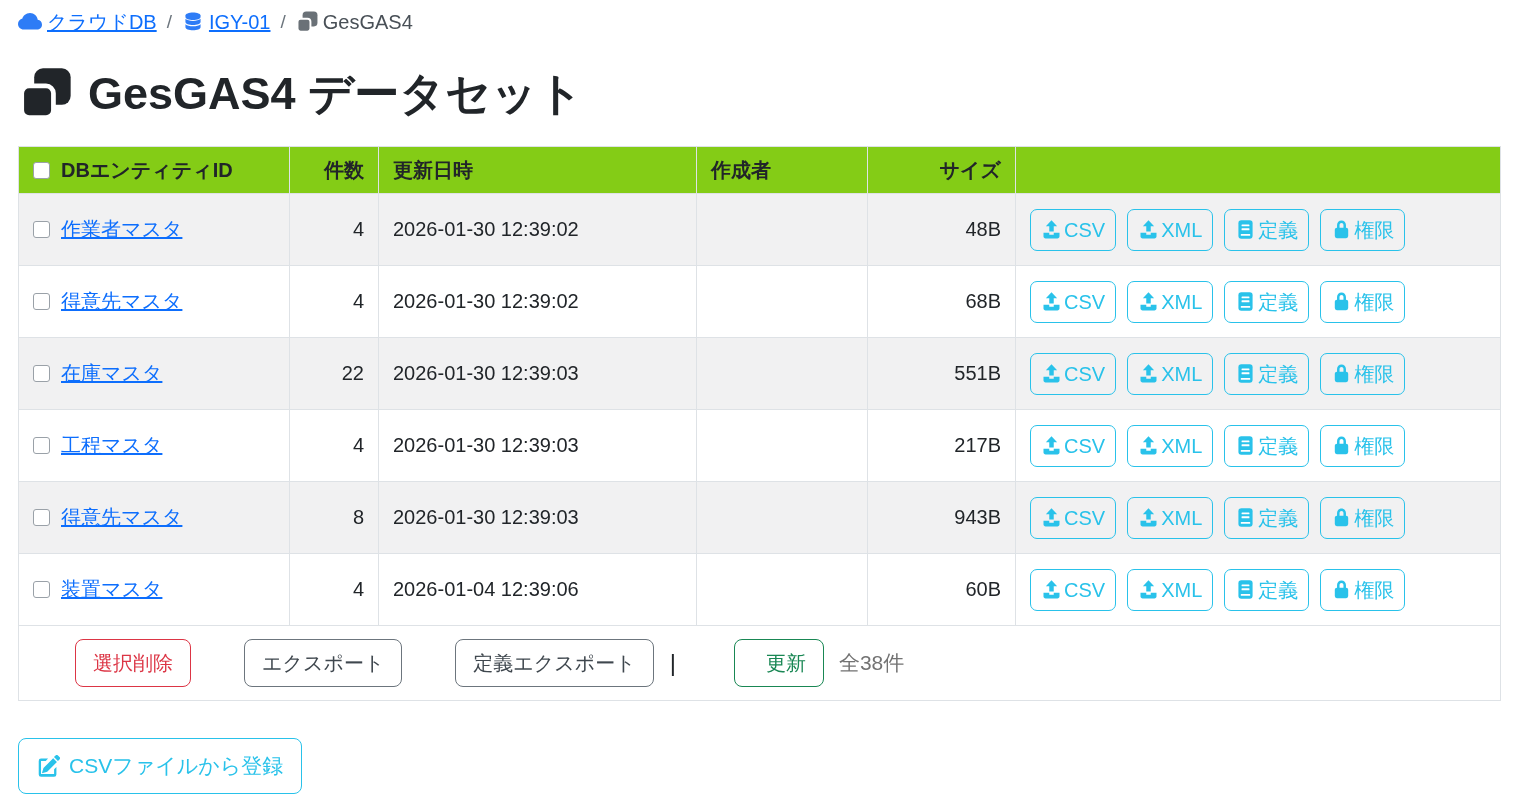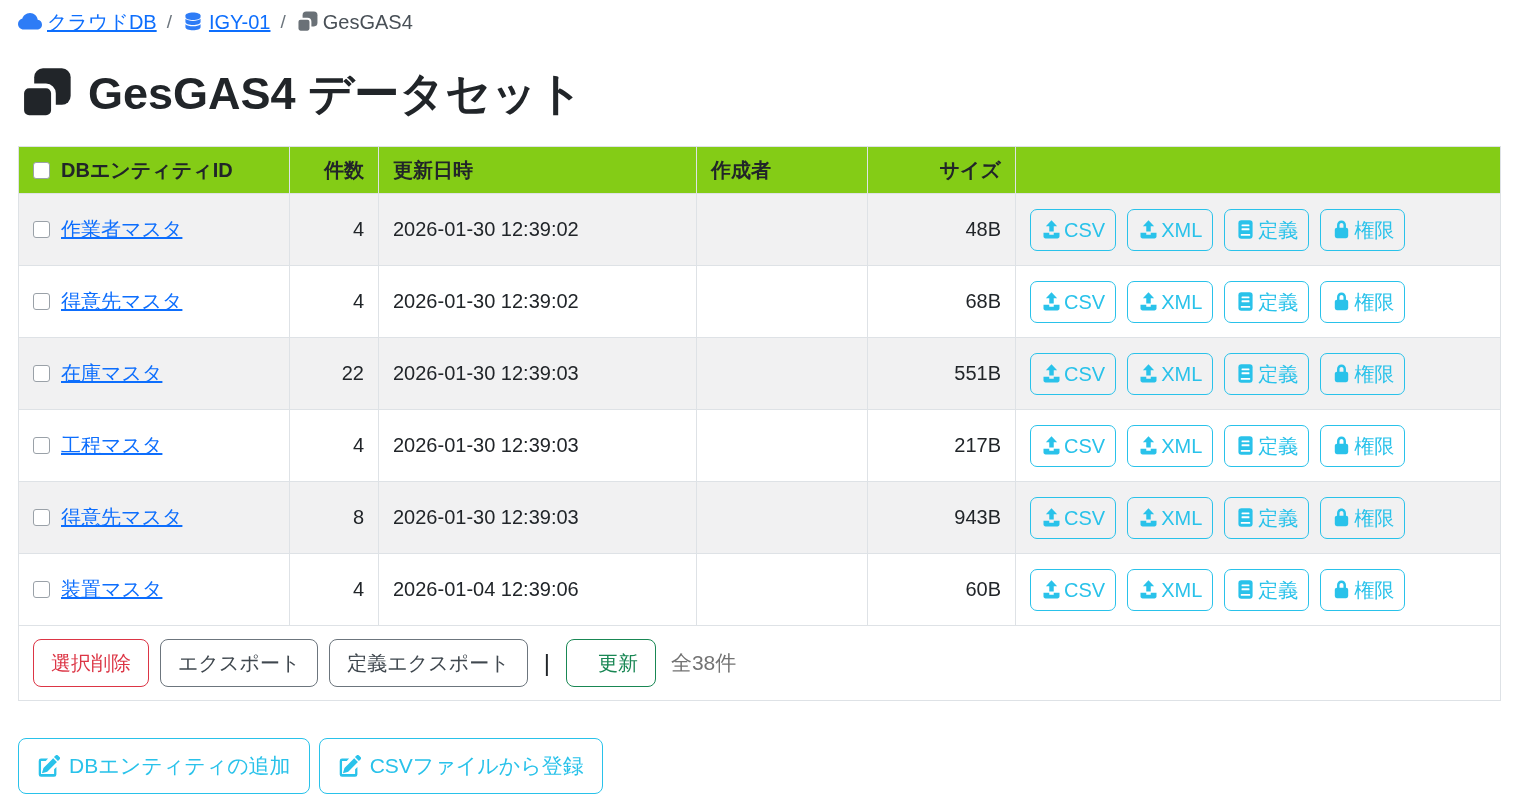--- a/index.html
+++ b/index.html
@@ -42,21 +42,21 @@
   .actions-flex { display:flex; align-items:center; gap:11px; }
   .act-btn { display:inline-flex; align-items:center; gap:2px; color:#29c2ea; border:1px solid #29c2ea;
     border-radius:7px; padding:9px 10px; background:transparent; font-size:20px; line-height:22px;
     font-family:inherit; cursor:pointer; }
   .act-btn svg { width:21px; height:21px; display:block; }
 
   
   td.foot { padding:13px 14px !important; height:auto !important; background:#fff; }
   .footer-bar { display:flex; align-items:center; gap:11px; }
   .btn { font-family:inherit; font-size:20px; line-height:24px; padding:11px 17px; border-radius:8px;
-    background:#fff; border:1px solid #6c757d; color:#3f474e; cursor:pointer; }
+    background:#fff; border:1px solid #6c757d; color:#3f474e; cursor:pointer;margin-left:42px; }
   .btn-danger { color:#dc3545; border-color:#dc3545; }
   .btn-green { color:#198754; border-color:#198754;padding-left:31px; }
   .vbar { font-size:24px; color:#212529; margin:0 5px; }
   .total { font-size:21px; color:#737373; margin-left:4px; align-self:flex-start; padding-top:10px; }
 
   
   .bottom-actions { display:flex; gap:9px; margin-top:37px; }
   .big-btn { display:inline-flex; align-items:center; gap:9px; color:#29c2ea; border:1.5px solid #29c2ea;
     border-radius:8px; padding:13px 18px; font-size:21px; background:#fff; font-family:inherit; cursor:pointer; }
   .big-btn svg { width:23px; height:23px; display:block; }
@@ -412,23 +412,17 @@
         </td>
       </tr>
     </tfoot>
   </table>
 
   <div class="bottom-actions">
     <button class="big-btn">
       <svg viewBox="0 0 16 16" fill="currentColor">
           <use href="#ic-pencil-square"></use>
         </svg>
-      <span>DBエンティティの追加</span>
-    </button>
-    <button class="big-btn">
-      <svg viewBox="0 0 16 16" fill="currentColor">
-          <use href="#ic-pencil-square"></use>
-        </svg>
       <span>CSVファイルから登録</span>
     </button>
   </div>
 
 </div>
 
 </body></html>

